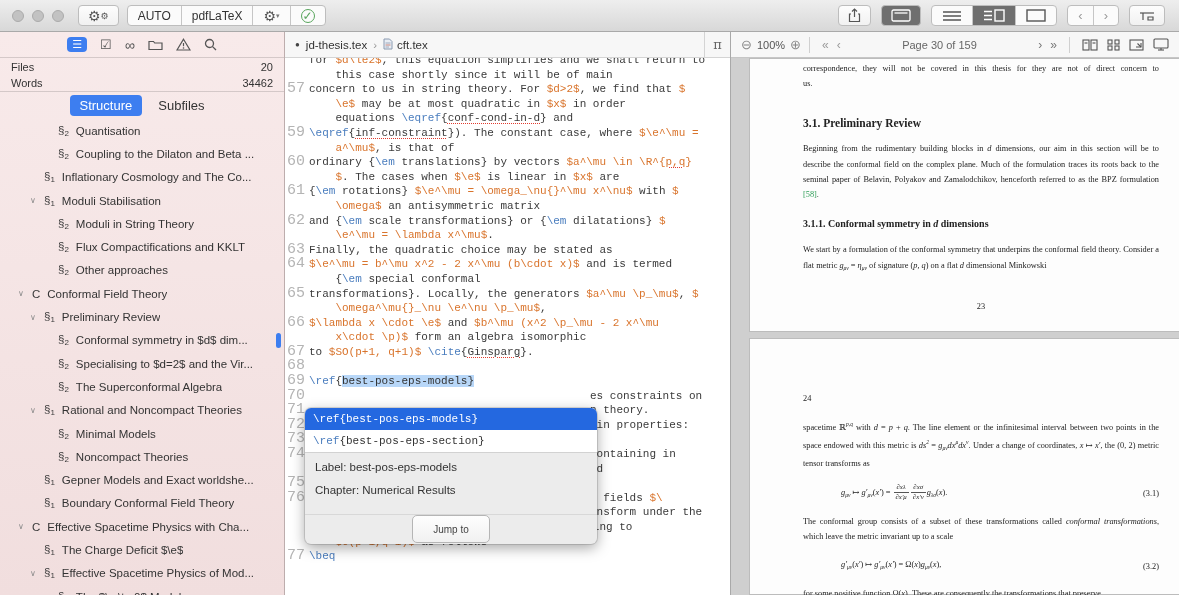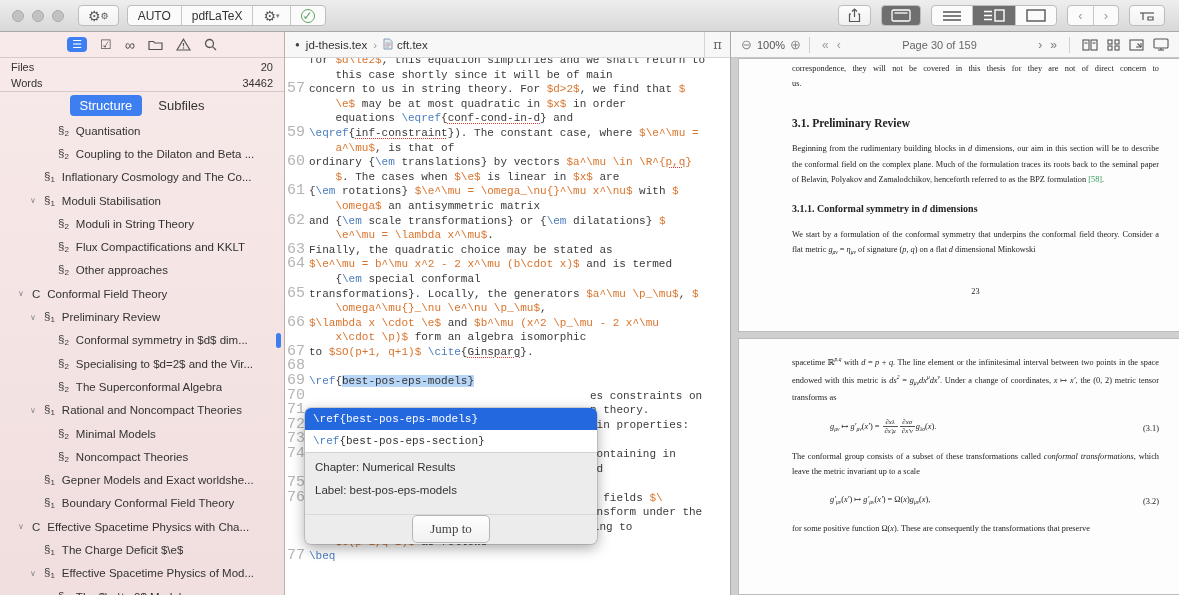--- a/index.html
+++ b/index.html
@@ -76,35 +76,35 @@
   #popup { position:absolute; left:20px; top:376px; width:292px; height:136px; background:#ececec;
     border-radius:6px; box-shadow:0 4px 14px rgba(0,0,0,0.35), 0 0 0 1px rgba(0,0,0,0.12); z-index:5;
     font-family:"Liberation Mono","DejaVu Sans Mono",monospace; font-size:11px; overflow:hidden; }
   .pop-opt { height:22px; display:flex; align-items:center; padding:0 8px; background:#fff; }
   .pop-sel { background:#2468e0; color:#fff; }
   .pop-info { height:62px; background:#ececec; border-top:1px solid #d2d2d2;
     font-family:"Liberation Sans",sans-serif; font-size:11.5px; color:#333; padding:8px 10px; }
   .pop-info div { margin-bottom:11px; }
   .pop-jump { height:29px; display:flex; align-items:center; justify-content:center; border-top:1px solid #d8d8d8; }
   #jump-btn { width:78px; height:28px; border:1px solid #b5b5b5; border-radius:5px;
-    background:linear-gradient(#fefefe,#f1f1f1); font-size:13px; color:#444;
-    display:flex; align-items:center; justify-content:center; font-family:Liberation Serif, serif; }
+    background:linear-gradient(#fefefe,#f1f1f1); font-size:10px; color:#444;
+    display:flex; align-items:center; justify-content:center; font-family:Liberation Sans, sans-serif; }
 
   
   #pdf { position:absolute; left:730px; top:32px; width:449px; height:563px; background:#cfcfcf; border-left:1px solid #a9a9a9; }
   #pdf-toolbar { height:26px; background:#f7f7f7; border-bottom:1px solid #c6c6c6; display:flex; align-items:center;
     font-size:11px; color:#666; padding:0 10px; }
   .zoomsym { font-size:13px; color:#888; }
   .vsep { width:1px; height:16px; background:#d0d0d0; margin:0 8px; }
   .navch { font-size:12px; color:#9a9a9a; padding:0 4px; }
   .navon { color:#777; }
   #page-label { flex:1; text-align:center; color:#666; }
   .pdficos { display:flex; gap:9px; align-items:center; margin-left:4px; color:#555; }
   #pdf-content { position:relative; height:537px; overflow:hidden; }
-  .page { position:absolute; left:7px; right:0; background:#fdfdfd; border:1px solid #bcbcbc; border-right:none;
+  .page { position:absolute; left:18px; right:0; background:#fdfdfd; border:1px solid #bcbcbc; border-right:none;
     font-family:"Liberation Serif","DejaVu Serif",serif; color:#222; }
   #page23 { top:0; height:274px; }
   #page24 { top:280px; height:257px; }
   .pg-inner { padding:2px 20px 0 53px; font-size:8.3px; line-height:15.2px; text-align:justify; }
   .pdfline-j { text-align:justify; text-align-last:justify; }
   .pdf-h1 { font-size:11.5px; font-weight:bold; margin-top:25px; line-height:14px; }
   .pdf-h2 { font-size:10px; font-weight:bold; margin-top:14px; }
   .pdf-h2 .s-i, .pdf-h1 .s-i { font-style:italic; }
   .pdf-p { margin-top:11px; }
   .pgno { text-align:center; margin-top:23px; text-align-last:center; }
@@ -405,22 +405,22 @@
 
     <div id="popup">
       <div class="pop-opt pop-sel">
         <span>\ref{best-pos-eps-models}</span>
       </div>
       <div class="pop-opt">
         <span class="t-c">\ref</span>
           <span style="color:#333;">{best-pos-eps-section}</span>
       </div>
       <div class="pop-info">
+        <div>Label: best-pos-eps-models</div>
         <div>Chapter: Numerical Results</div>
-        <div>Label: best-pos-eps-models</div>
       </div>
       <div class="pop-jump">
         <div id="jump-btn">Jump to</div>
       </div>
     </div>
   </div>
 
   <div id="pdf">
     <div id="pdf-toolbar">
       <span class="zoomsym">⊖</span>
@@ -473,20 +473,21 @@
           <div>us.</div>
           <div class="pdf-h1">3.1. Preliminary Review</div>
           <div class="pdf-p" id="p23-para1"><span>Beginning from the rudimentary building blocks in </span><span class="s-i">d</span><span> dimensions, our aim in this section will be to describe the conformal field on the complex plane. Much of the formulation traces its roots back to the seminal paper of Belavin, Polyakov and Zamalodchikov, henceforth referred to as the BPZ formulation </span><span class="s-g">[58]</span><span>.</span></div>
           <div class="pdf-h2"><span>3.1.1.  Conformal symmetry in </span><span class="s-i">d</span><span> dimensions</span></div>
           <div class="pdf-p" id="p23-para2"><span>We start by a formulation of the conformal symmetry that underpins the conformal field theory.  Consider a flat metric </span><span class="s-i">g</span><span class="s-sub">μν</span><span> = </span><span class="s-i">η</span><span class="s-sub">μν</span><span> of signature (</span><span class="s-i">p, q</span><span>) on a flat </span><span class="s-i">d</span><span> dimensional Minkowski</span></div>
           <div class="pgno">23</div>
         </div>
       </div>
       <div class="page" id="page24">
         <div class="pg-inner">
+          <div class="pghead">24</div>
           <div class="pdf-p" id="p24-para1"><span>spacetime ℝ</span><span class="s-sup">p,q</span><span> with </span><span class="s-i">d</span><span> = </span><span class="s-i">p</span><span> + </span><span class="s-i">q</span><span>.  The line element or the infinitesimal interval between two points in the space endowed with this metric is </span><span class="s-i">ds</span><span class="s-sup">2</span><span> = </span><span class="s-i">g</span><span class="s-sub">μν</span><span class="s-i">dx</span><span class="s-sup">μ</span><span class="s-i">dx</span><span class="s-sup">ν</span><span>.  Under a change of coordinates, </span><span class="s-i">x</span><span> ↦ </span><span class="s-i">x′</span><span>, the (0, 2) metric tensor transforms as</span></div>
           <div class="eqrow">
             <span class="eqbody"><span id="eq1-pre"><span class="s-i">g</span><span class="s-sub">μν</span><span> ↦ </span><span class="s-i">g′</span><span class="s-sub">μν</span><span>(</span><span class="s-i">x′</span><span>) = </span></span><span class="frac"><span class="fn">∂xλ</span><span class="fd">∂x′μ</span></span><span class="frac"><span class="fn">∂xσ</span><span class="fd">∂x′ν</span></span><span id="eq1-post"><span class="s-i">g</span><span class="s-sub">λσ</span><span>(</span><span class="s-i">x</span><span>).</span></span></span>
             <span class="eqtag">(3.1)</span>
           </div>
           <div class="pdf-p" id="p24-para2"><span>The conformal group consists of a subset of these transformations called </span><span class="s-i">conformal transformations</span><span>, which leave the metric invariant up to a scale</span></div>
           <div class="eqrow">
             <span class="eqbody"><span id="eq2-pre"><span class="s-i">g′</span><span class="s-sub">μν</span><span>(</span><span class="s-i">x′</span><span>) ↦ </span><span class="s-i">g′</span><span class="s-sub">μν</span><span>(</span><span class="s-i">x′</span><span>) = Ω(</span><span class="s-i">x</span><span>)</span><span class="s-i">g</span><span class="s-sub">μν</span><span>(</span><span class="s-i">x</span><span>),</span></span></span>
             <span class="eqtag">(3.2)</span>
           </div>

